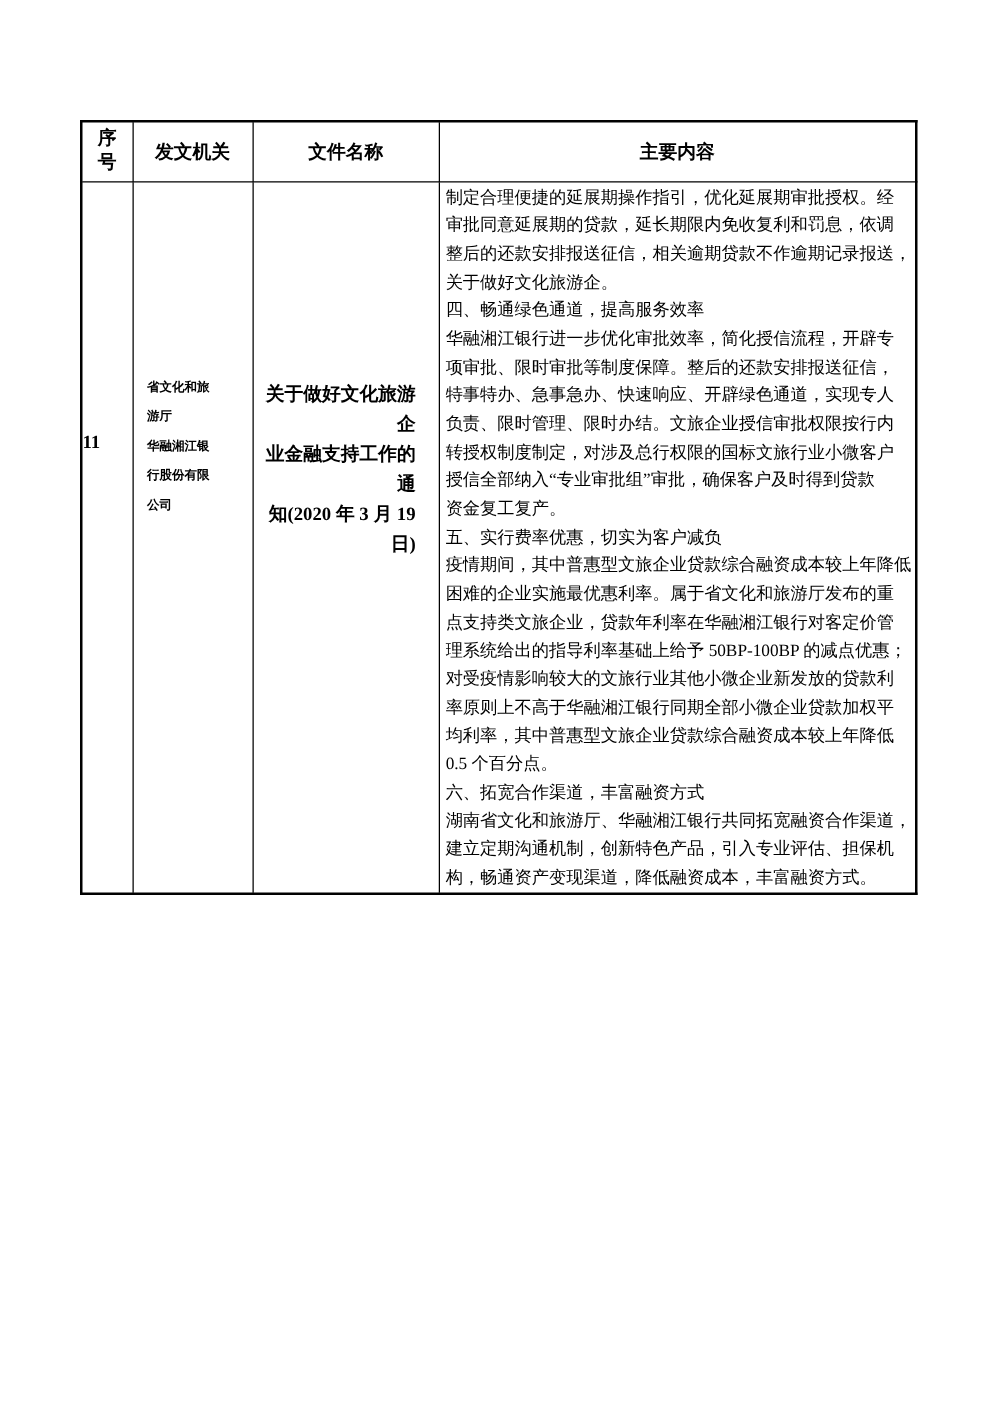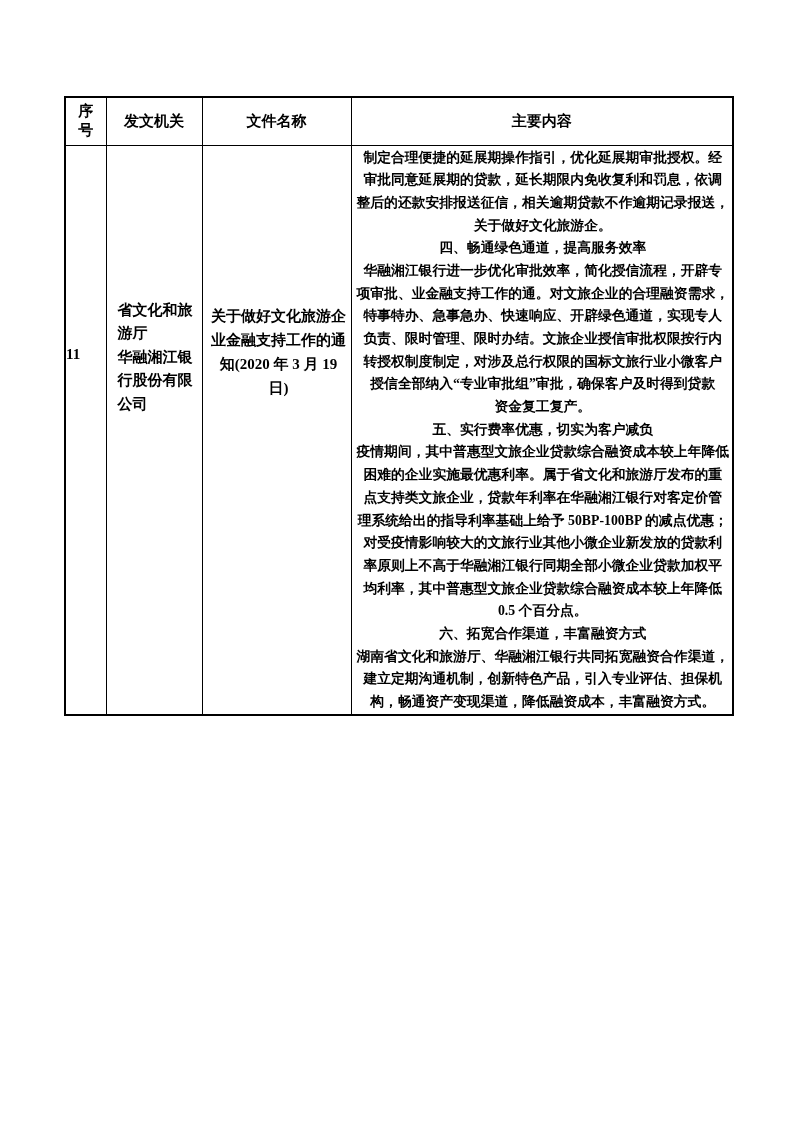--- a/index.html
+++ b/index.html
@@ -18,27 +18,27 @@
   .header-row{height:48px;}
   .doc-table th{
     font-weight:700;font-size:15px;text-align:center;vertical-align:middle;
   }
   .th-index .line{line-height:19px;}
   .body-row{height:567px;}
   .cell-index .index-num{
     margin-top:200px;text-align:left;font-size:15px;font-weight:700;line-height:17px;
   }
   .cell-agency .agency-block{
-    margin:153px 2px 0 11px;font-size:15px;font-weight:600;line-height:23.5px;text-align:left;
+    margin:153px 2px 0 11px;font-size:10px;font-weight:600;line-height:23.5px;text-align:left;
   }
   .cell-docname .docname-block{
-    margin:158px 2px 0 6px;font-size:15px;font-weight:600;line-height:24px;text-align:center;
+    margin:158px 18px 0 6px;font-size:15px;font-weight:600;line-height:24px;text-align:right;
   }
   .cell-content .content-block{
-    margin:1px 3px 0 5px;font-size:13.8px;font-weight:700;line-height:22.68px;text-align:center;
+    margin:1px 3px 0 5px;font-size:13.8px;font-weight:400;line-height:22.68px;text-align:left;
   }
   .content-block .line{white-space:nowrap;}
   .page-number{
     position:absolute;top:1024px;left:0;width:100%;text-align:center;
     font-size:13px;font-weight:400;
   }
 </style>
 </head>
 <body>
 
@@ -84,21 +84,21 @@
             </div>
         </td>
         <td class="cell-content">
           <div class="content-block">
               <div class="line">制定合理便捷的延展期操作指引，优化延展期审批授权。经</div>
               <div class="line">审批同意延展期的贷款，延长期限内免收复利和罚息，依调</div>
               <div class="line">整后的还款安排报送征信，相关逾期贷款不作逾期记录报送，</div>
               <div class="line">关于做好文化旅游企。</div>
               <div class="line">四、畅通绿色通道，提高服务效率</div>
               <div class="line">华融湘江银行进一步优化审批效率，简化授信流程，开辟专</div>
-              <div class="line">项审批、业金融支持工作的通。对文旅企业的合理融资需求，</div>
+              <div class="line">项审批、限时审批等制度保障。整后的还款安排报送征信，</div>
               <div class="line">特事特办、急事急办、快速响应、开辟绿色通道，实现专人</div>
               <div class="line">负责、限时管理、限时办结。文旅企业授信审批权限按行内</div>
               <div class="line">转授权制度制定，对涉及总行权限的国标文旅行业小微客户</div>
               <div class="line">授信全部纳入“专业审批组”审批，确保客户及时得到贷款</div>
               <div class="line">资金复工复产。</div>
               <div class="line">五、实行费率优惠，切实为客户减负</div>
               <div class="line">疫情期间，其中普惠型文旅企业贷款综合融资成本较上年降低</div>
               <div class="line">困难的企业实施最优惠利率。属于省文化和旅游厅发布的重</div>
               <div class="line">点支持类文旅企业，贷款年利率在华融湘江银行对客定价管</div>
               <div class="line">理系统给出的指导利率基础上给予 50BP-100BP 的减点优惠；</div>

